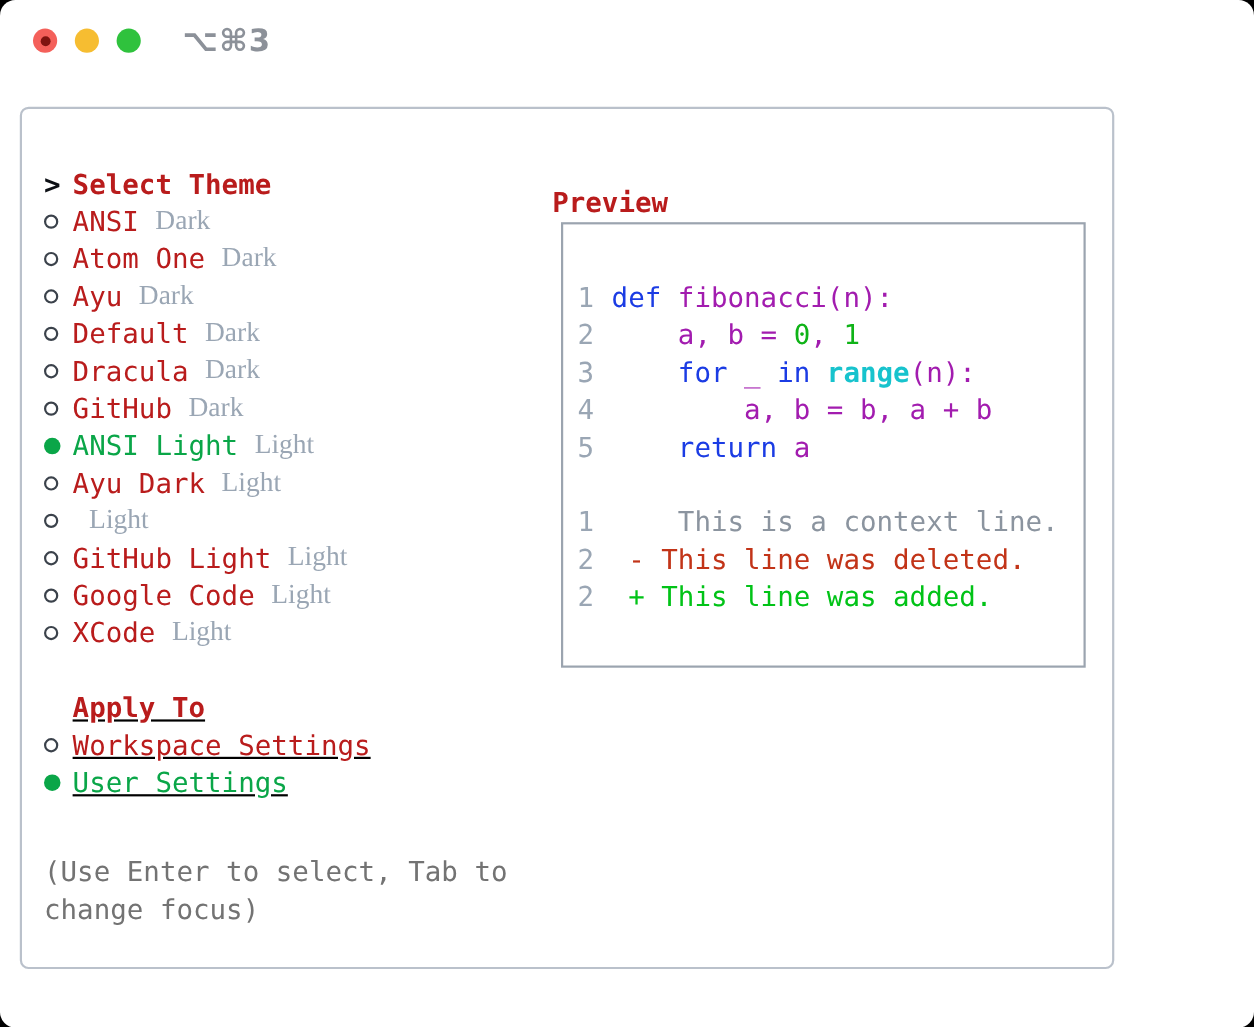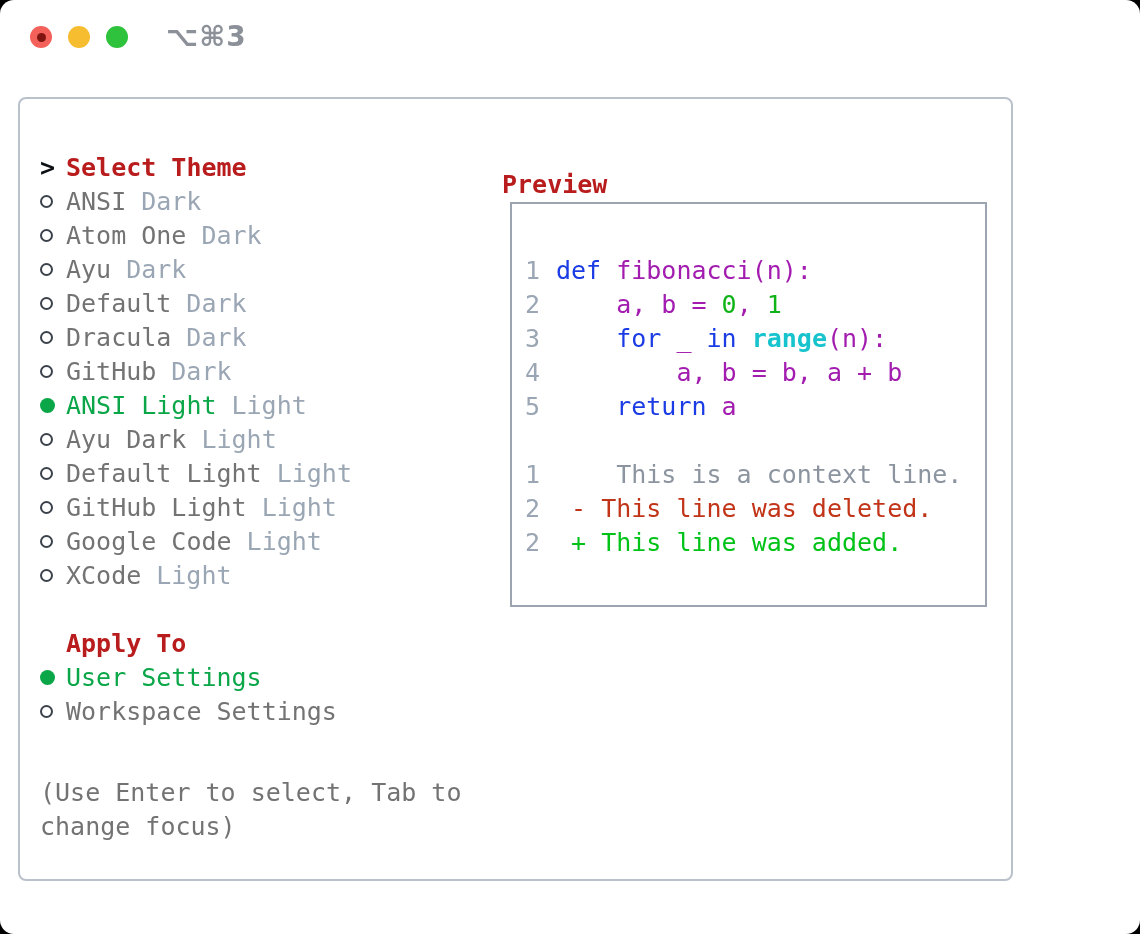--- a/index.html
+++ b/index.html
@@ -25,25 +25,25 @@
     position: absolute; left: 18px; top: 97px; width: 995px; height: 784px;
     border: 2px solid #bac1cb; border-radius: 8px; box-sizing: border-box;
   }
   .row { display: flex; align-items: center; height: 34px; white-space: pre; }
   .marker { display: inline-flex; align-items: center; width: 26px; flex: none; }
   .caret { font-weight: bold; color: #0c0f14; font-size: 25px; }
   .dot-empty { width: 13px; height: 13px; border: 2px solid #3b424b;
     border-radius: 50%; box-sizing: border-box; }
   .dot-filled { width: 15px; height: 15px; background: #0aa648; border-radius: 50%; }
   .heading { font-weight: bold; color: #b91c1c; font-size: 25px; }
-  .item-name { color: #737373; font-size: 25px; }
+  .item-name { color: #b91c1c; font-size: 25px; }
   .item-name.sel { color: #0aa648; }
-  .suffix { color: #9aa6b4; font-size: 25px; margin-left: 15px; }
+  .suffix { color: #9aa6b4; font-size: 25px; margin-left: 15px; font-family: Liberation Serif, serif; }
   .theme-list { position: absolute; left: 20px; top: 51px; }
-  .apply-block { position: absolute; left: 20px; top: 527px; }
+  .apply-block { position: absolute; left: 20px; top: 527px; text-decoration: underline; }
   .hint {
     position: absolute; left: 20px; top: 677px; width: 460px;
     color: #737373; font-size: 25px; line-height: 34px;
   }
   
   .preview-heading { position: absolute; left: 482px; top: 68px; height: 34px;
     display: flex; align-items: center; justify-content: flex-end; }
   .preview-box {
     position: absolute; left: 490px; top: 103px; width: 477px; height: 405px;
     border: 2px solid #9ba4af; box-sizing: border-box;
@@ -81,34 +81,34 @@
     </div>
 
   <div class="row"><span class="marker"><span class="dot-empty"></span></span><span class="item-name">ANSI</span><span class="suffix">Dark</span></div>
       <div class="row"><span class="marker"><span class="dot-empty"></span></span><span class="item-name">Atom One</span><span class="suffix">Dark</span></div>
       <div class="row"><span class="marker"><span class="dot-empty"></span></span><span class="item-name">Ayu</span><span class="suffix">Dark</span></div>
       <div class="row"><span class="marker"><span class="dot-empty"></span></span><span class="item-name">Default</span><span class="suffix">Dark</span></div>
       <div class="row"><span class="marker"><span class="dot-empty"></span></span><span class="item-name">Dracula</span><span class="suffix">Dark</span></div>
       <div class="row"><span class="marker"><span class="dot-empty"></span></span><span class="item-name">GitHub</span><span class="suffix">Dark</span></div>
       <div class="row"><span class="marker"><span class="dot-filled"></span></span><span class="item-name sel">ANSI Light</span><span class="suffix">Light</span></div>
       <div class="row"><span class="marker"><span class="dot-empty"></span></span><span class="item-name">Ayu Dark</span><span class="suffix">Light</span></div>
-      <div class="row"><span class="marker"><span class="dot-empty"></span></span><span class="item-name">Default Light</span><span class="suffix">Light</span></div>
+      <div class="row"><span class="marker"><span class="dot-empty"></span></span><span class="suffix">Light</span></div>
       <div class="row"><span class="marker"><span class="dot-empty"></span></span><span class="item-name">GitHub Light</span><span class="suffix">Light</span></div>
       <div class="row"><span class="marker"><span class="dot-empty"></span></span><span class="item-name">Google Code</span><span class="suffix">Light</span></div>
       <div class="row"><span class="marker"><span class="dot-empty"></span></span><span class="item-name">XCode</span><span class="suffix">Light</span></div>
     </div>
 
   <div class="apply-block">
     <div class="row">
       <span class="marker"></span>
       <span class="heading">Apply To</span>
     </div>
 
-  <div class="row"><span class="marker"><span class="dot-filled"></span></span><span class="item-name sel">User Settings</span></div>
-      <div class="row"><span class="marker"><span class="dot-empty"></span></span><span class="item-name">Workspace Settings</span></div>
+  <div class="row"><span class="marker"><span class="dot-empty"></span></span><span class="item-name">Workspace Settings</span></div>
+      <div class="row"><span class="marker"><span class="dot-filled"></span></span><span class="item-name sel">User Settings</span></div>
     </div>
 
   <div class="hint">(Use Enter to select, Tab to change focus)</div>
 
   <div class="preview-heading row">
     <span class="heading">Preview</span>
   </div>
 
   <div class="preview-box">
 

